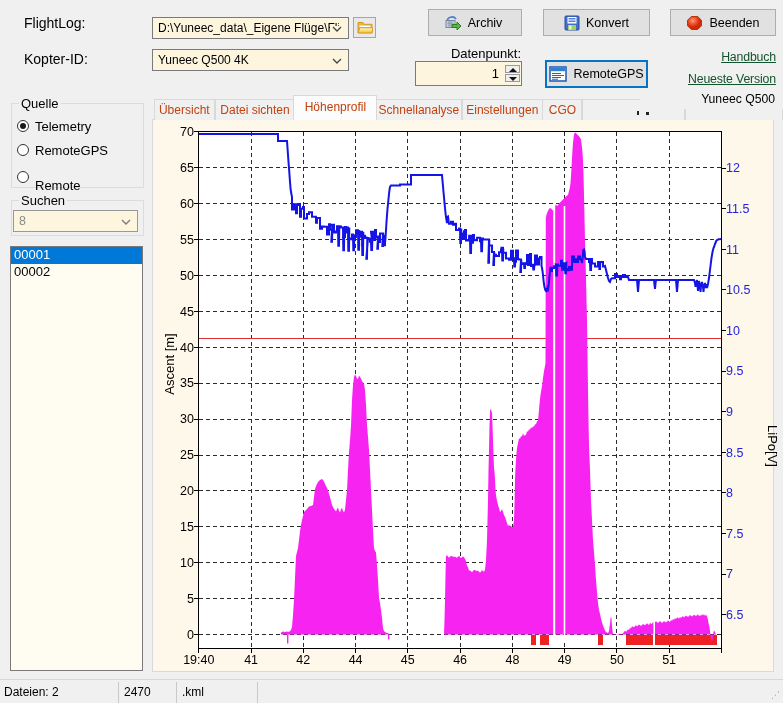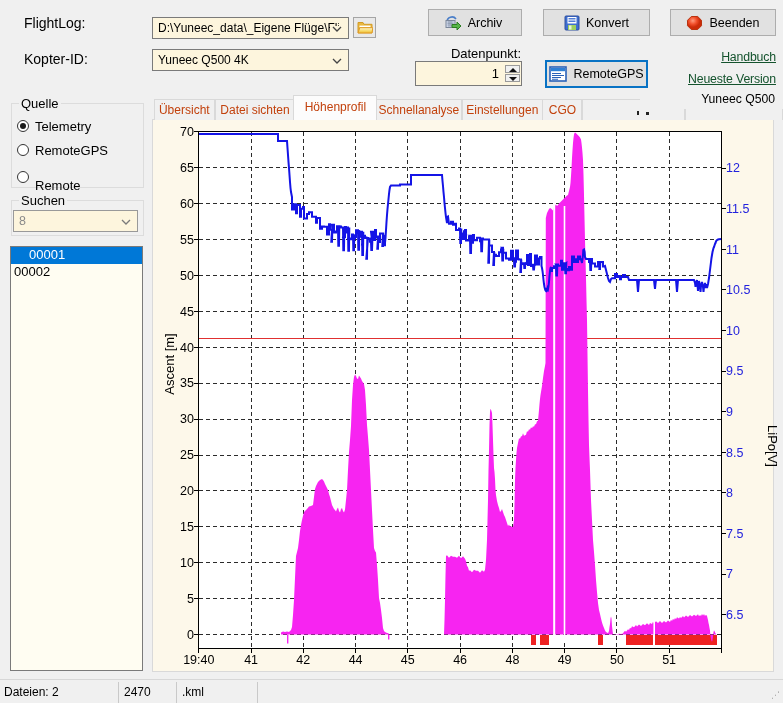--- a/index.html
+++ b/index.html
@@ -264,21 +264,21 @@
 <div class="ab grp" style="left:11px; top:200px; width:133px; height:36px;"></div>
 <div class="ab grplbl" style="left:19px; top:193px;">Suchen</div>
 <div class="ab combo" style="left:13px; top:210px; width:125px; height:22px; border-color:#999;">
     <span class="tx" style="color:#8a8a8a;">8</span>
     <span class="ch"><svg width="10" height="6" viewBox="0 0 10 6">
         <polyline points="1,1 5,5 9,1" fill="none" stroke="#7a7a7a" stroke-width="1.3"></polyline>
       </svg></span>
   </div>
 
 <div class="ab" style="left:10px; top:246px; width:133px; height:425px; border:1px solid #7a7a7a; background:#fffdf2; font-size:13px;">
-  <div style="height:17px; line-height:16px; background:#0078d7; color:#fff; padding-left:18px;">00001</div>
+  <div style="height:17px; line-height:16px; background:#0078d7; color:#fff; padding-left:3px;">00001</div>
   <div style="height:17px; line-height:16px; padding-left:3px;">00002</div>
 </div>
 
 <div class="ab" style="left:0; top:679px; width:783px; height:24px; background:#f0f0f0; border-top:1px solid #d7d7d7;">
   <div class="ab st" style="left:4px; top:5px;">Dateien: 2</div>
   <div class="ab" style="left:118px; top:2px; width:1px; height:22px; background:#c9c9c9;"></div>
   <div class="ab st" style="left:124px; top:5px;">2470</div>
   <div class="ab" style="left:176px; top:2px; width:1px; height:22px; background:#c9c9c9;"></div>
   <div class="ab st" style="left:182px; top:5px;">.kml</div>
   <div class="ab" style="left:257px; top:2px; width:1px; height:22px; background:#c9c9c9;"></div>

